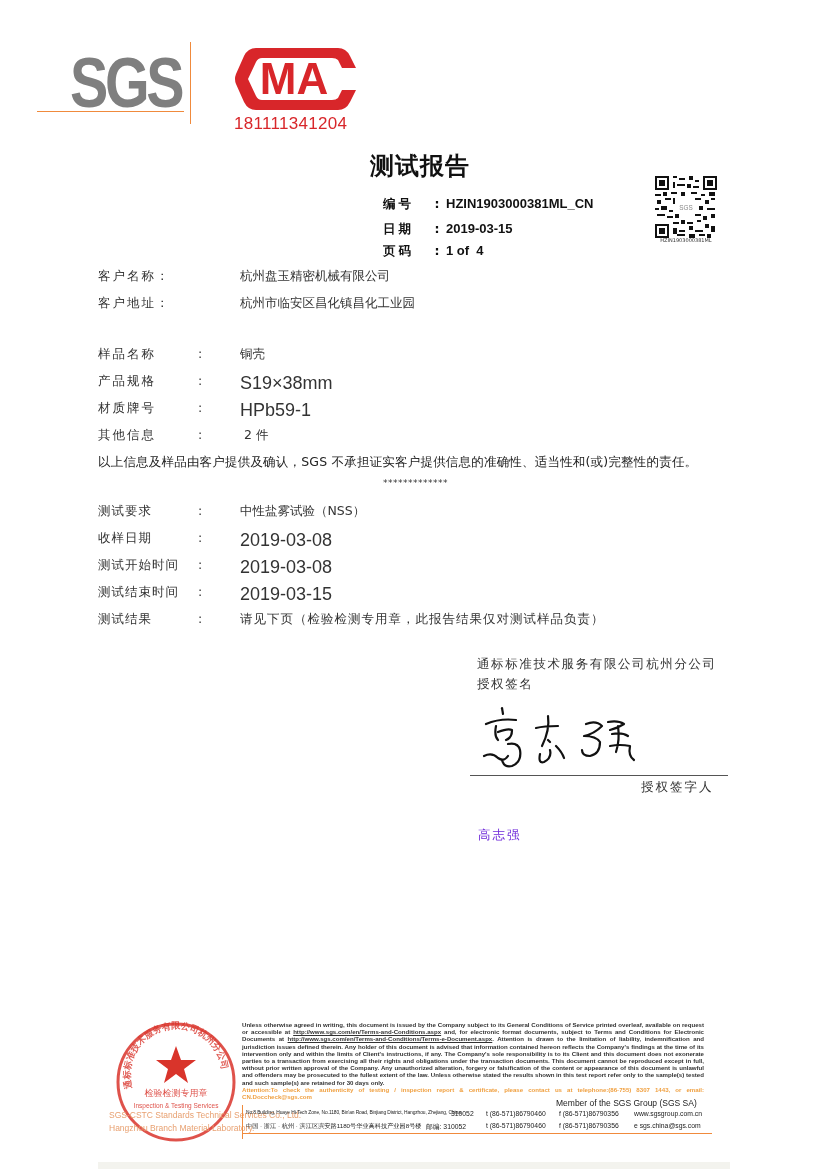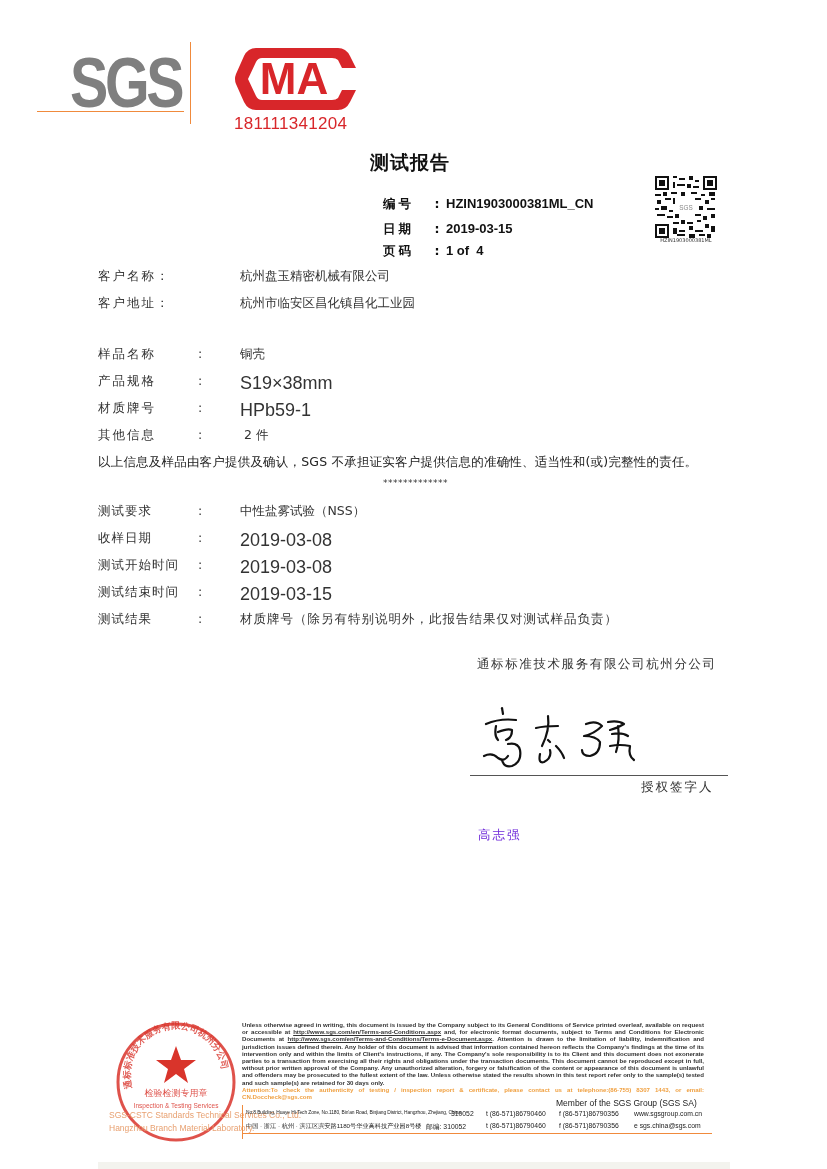--- a/index.html
+++ b/index.html
@@ -9,21 +9,21 @@
 
   
   .sgs-logo { left: 70px; top: 48px; font-family: "Liberation Sans", sans-serif; font-weight: bold;
               font-size: 70px; letter-spacing: -4px; color: #7f7f7f; line-height: 1; transform: scaleX(0.82); transform-origin: left top; }
   .sgs-hline { left: 37px; top: 111px; width: 147px; height: 1px; background: #f08a3c; }
   .sgs-vline { left: 190px; top: 42px; width: 1px; height: 82px; background: #f08a3c; }
   .cma-logo { left: 234px; top: 44px; width: 126px; height: 70px; }
   .cma-number { left: 234px; top: 114px; font-family: "Liberation Sans", sans-serif; font-size: 17px; color: #d8262a; letter-spacing: 0.3px; }
 
   
-  .title { left: 370px; top: 150px; font-size: 19px; font-weight: bold; color: #111; letter-spacing: 1px; }
+  .title { left: 370px; top: 150px; font-size: 24px; font-weight: bold; color: #111; letter-spacing: 1px; }
   .meta-row { left: 383px; font-size: 12.5px; font-weight: bold; color: #111; display: flex; margin-top: 16px; }
   .meta-label { width: 45px; letter-spacing: 3px; }
   .meta-colon { width: 18px; text-align: center; }
   .meta-value { font-family: "Liberation Sans", sans-serif; font-weight: bold; font-size: 13px; }
 
   .qr { left: 655px; top: 176px; width: 62px; height: 62px; }
   .qr-caption { left: 653px; top: 237px; width: 66px; text-align: center; font-size: 5px; color: #333; }
 
   
   .field { left: 98px; font-size: 12.5px; color: #333; display: flex; }
@@ -201,25 +201,26 @@
   <span class="value-latin">2019-03-08</span>
 </div>
 <div class="abs field field3" style="top:584px">
   <span class="label">测试结束时间</span>
   <span class="colon">:</span>
   <span class="value-latin">2019-03-15</span>
 </div>
 <div class="abs field field3" style="top:611px">
   <span class="label">测试结果</span>
   <span class="colon">:</span>
-  <span style="letter-spacing:1px">材质牌号（除另有特别说明外，此报告结果仅对测试样品负责）</span>
+  <span style="letter-spacing:1px">请见下页（检验检测专用章，此报告结果仅对测试样品负责）</span>
 </div>
 
 <div class="abs sign-company">
   <div>通标标准技术服务有限公司杭州分公司</div>
+  <div>授权签名</div>
 </div>
 <svg class="abs signature" viewBox="0 0 170 72" fill="none" stroke="#111" stroke-width="2.2" stroke-linecap="round" stroke-linejoin="round">
   <path d="M24 8 L25 14"></path>
   <path d="M8 24 Q22 18 38 20"></path>
   <path d="M18 26 Q16 36 20 40 M20 32 Q30 28 34 30 Q34 38 28 40"></path>
   <path d="M6 56 Q14 52 20 58 Q26 62 30 56"></path>
   <path d="M30 44 Q40 42 42 50 Q44 62 34 66 Q26 68 24 60"></path>
   <path d="M58 28 Q66 26 80 26 M70 16 Q72 30 64 46"></path>
   <path d="M62 54 Q60 64 66 62 Q74 58 72 50 M78 46 Q84 52 86 58 M70 40 L72 42"></path>
   <path d="M108 24 Q118 20 124 26 Q116 34 106 36 Q118 36 122 42 Q122 54 112 56 Q104 56 104 50"></path>

